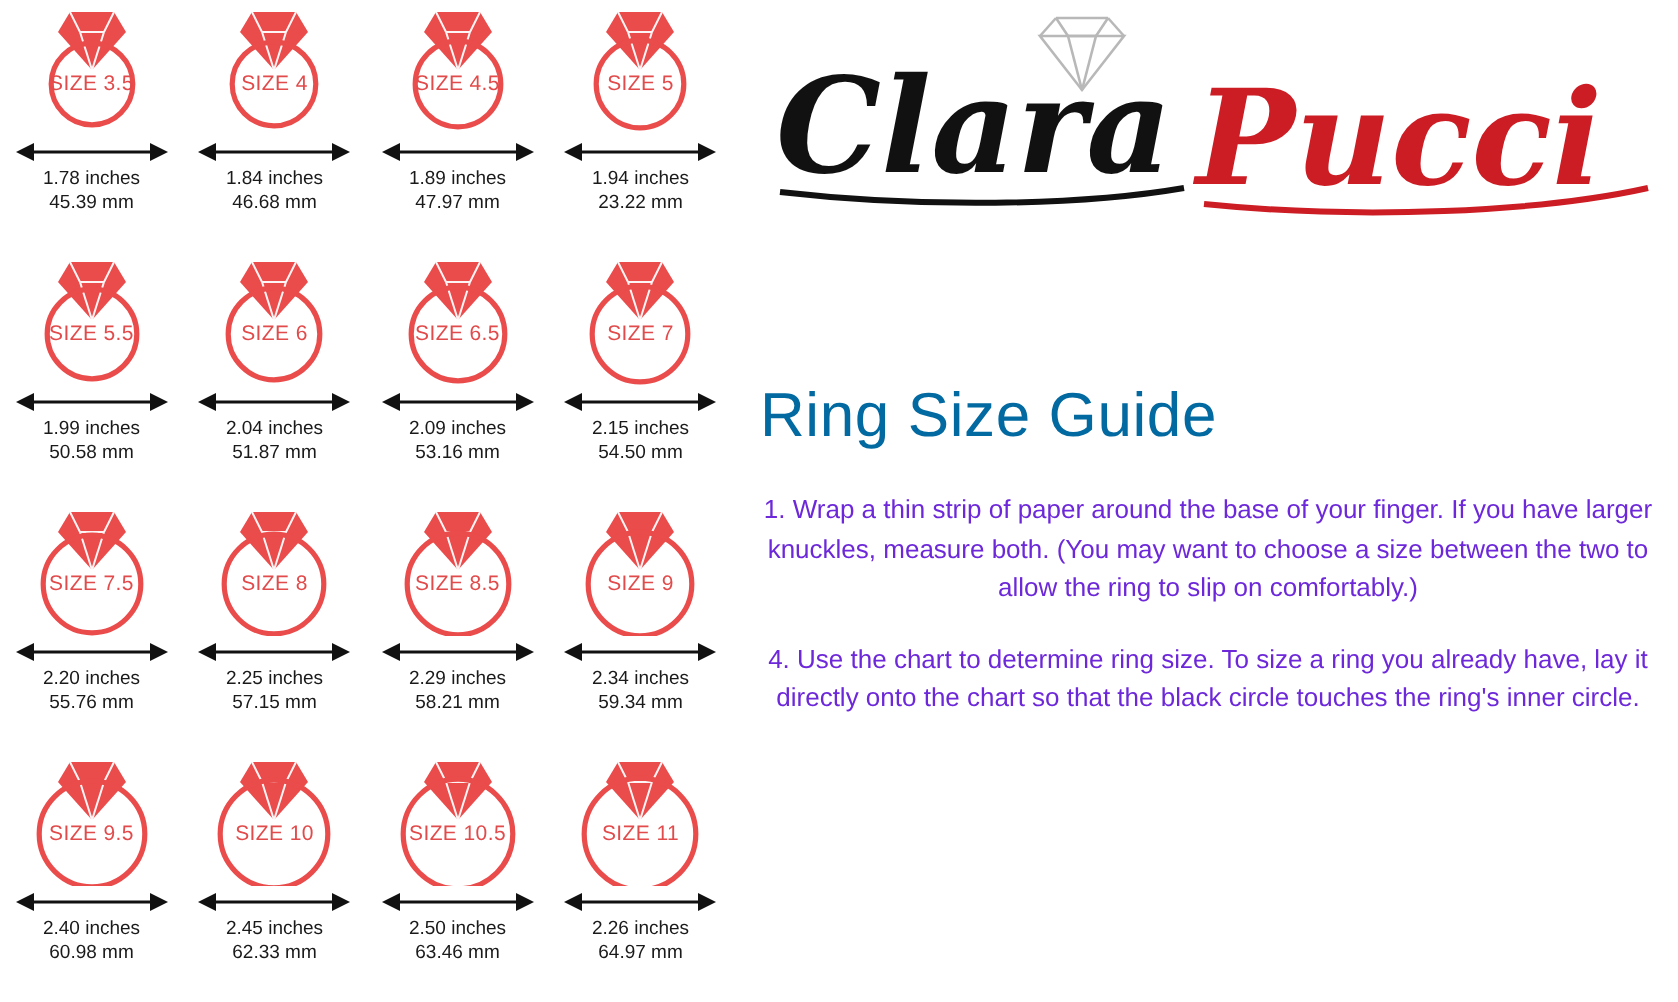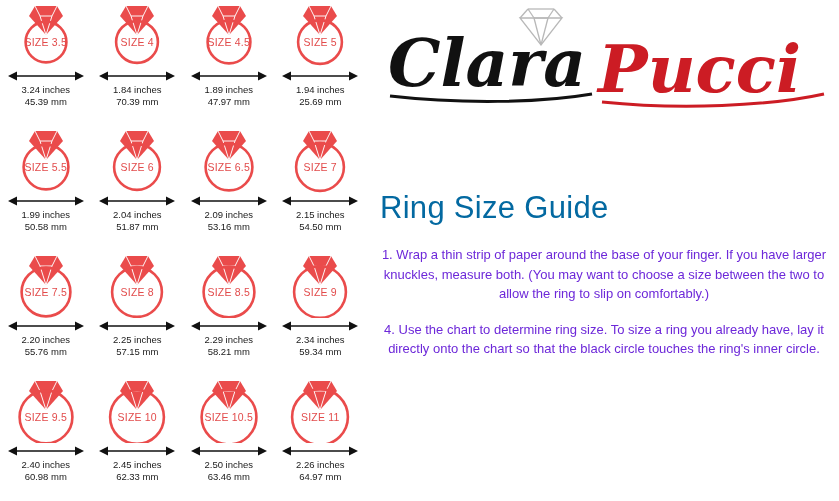--- a/index.html
+++ b/index.html
@@ -133,21 +133,21 @@
           </g>
           <circle cx="41" cy="40" r="20.4" fill="none" stroke="#ea4b4b" stroke-width="2.6"></circle>
         </svg>
         <div class="size-label">SIZE 3.5</div>
         <svg class="arrow-row" viewBox="0 0 80 14">
           <line x1="10" y1="7" x2="70" y2="7" stroke="#111" stroke-width="1.6"></line>
           <polygon points="2,7 11,2.5 11,11.5" fill="#111"></polygon>
           <polygon points="78,7 69,2.5 69,11.5" fill="#111"></polygon>
         </svg>
         <div class="measure">
-          <div>3.24 inches</div>
+          <div>1.78 inches</div>
           <div>45.39 mm</div>
         </div>
       </div>
       <div class="size-cell">
         <svg class="ring-art" viewBox="0 0 82 66">
           <g fill="#ea4b4b">
             <polygon points="24,14 58,14 41,33"></polygon>
             <polygon points="24,14 30,4 52,4 58,14"></polygon>
           </g>
           <g stroke="#ea4b4b" stroke-width="1" fill="none" opacity="0.95">
@@ -160,21 +160,21 @@
           <circle cx="41" cy="40" r="20.9" fill="none" stroke="#ea4b4b" stroke-width="2.6"></circle>
         </svg>
         <div class="size-label">SIZE 4</div>
         <svg class="arrow-row" viewBox="0 0 80 14">
           <line x1="10" y1="7" x2="70" y2="7" stroke="#111" stroke-width="1.6"></line>
           <polygon points="2,7 11,2.5 11,11.5" fill="#111"></polygon>
           <polygon points="78,7 69,2.5 69,11.5" fill="#111"></polygon>
         </svg>
         <div class="measure">
           <div>1.84 inches</div>
-          <div>70.39 mm</div>
+          <div>46.68 mm</div>
         </div>
       </div>
       <div class="size-cell">
         <svg class="ring-art" viewBox="0 0 82 66">
           <g fill="#ea4b4b">
             <polygon points="24,14 58,14 41,33"></polygon>
             <polygon points="24,14 30,4 52,4 58,14"></polygon>
           </g>
           <g stroke="#ea4b4b" stroke-width="1" fill="none" opacity="0.95">
             <line x1="30" y1="4" x2="35" y2="14" stroke="#fff"></line>
@@ -212,21 +212,21 @@
           <circle cx="41" cy="40" r="21.9" fill="none" stroke="#ea4b4b" stroke-width="2.6"></circle>
         </svg>
         <div class="size-label">SIZE 5</div>
         <svg class="arrow-row" viewBox="0 0 80 14">
           <line x1="10" y1="7" x2="70" y2="7" stroke="#111" stroke-width="1.6"></line>
           <polygon points="2,7 11,2.5 11,11.5" fill="#111"></polygon>
           <polygon points="78,7 69,2.5 69,11.5" fill="#111"></polygon>
         </svg>
         <div class="measure">
           <div>1.94 inches</div>
-          <div>25.69 mm</div>
+          <div>23.22 mm</div>
         </div>
       </div>
       <div class="size-cell">
         <svg class="ring-art" viewBox="0 0 82 66">
           <g fill="#ea4b4b">
             <polygon points="24,14 58,14 41,33"></polygon>
             <polygon points="24,14 30,4 52,4 58,14"></polygon>
           </g>
           <g stroke="#ea4b4b" stroke-width="1" fill="none" opacity="0.95">
             <line x1="30" y1="4" x2="35" y2="14" stroke="#fff"></line>

